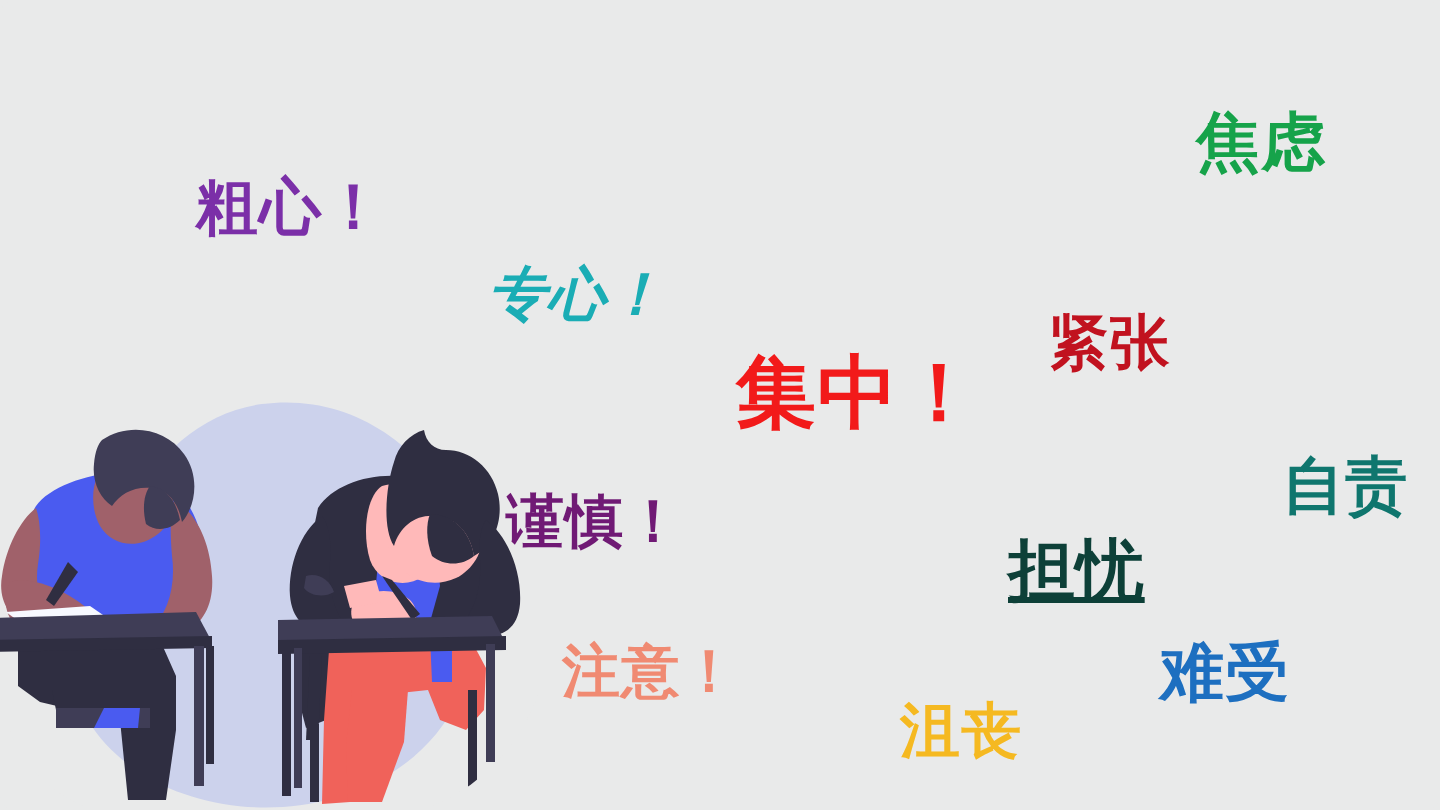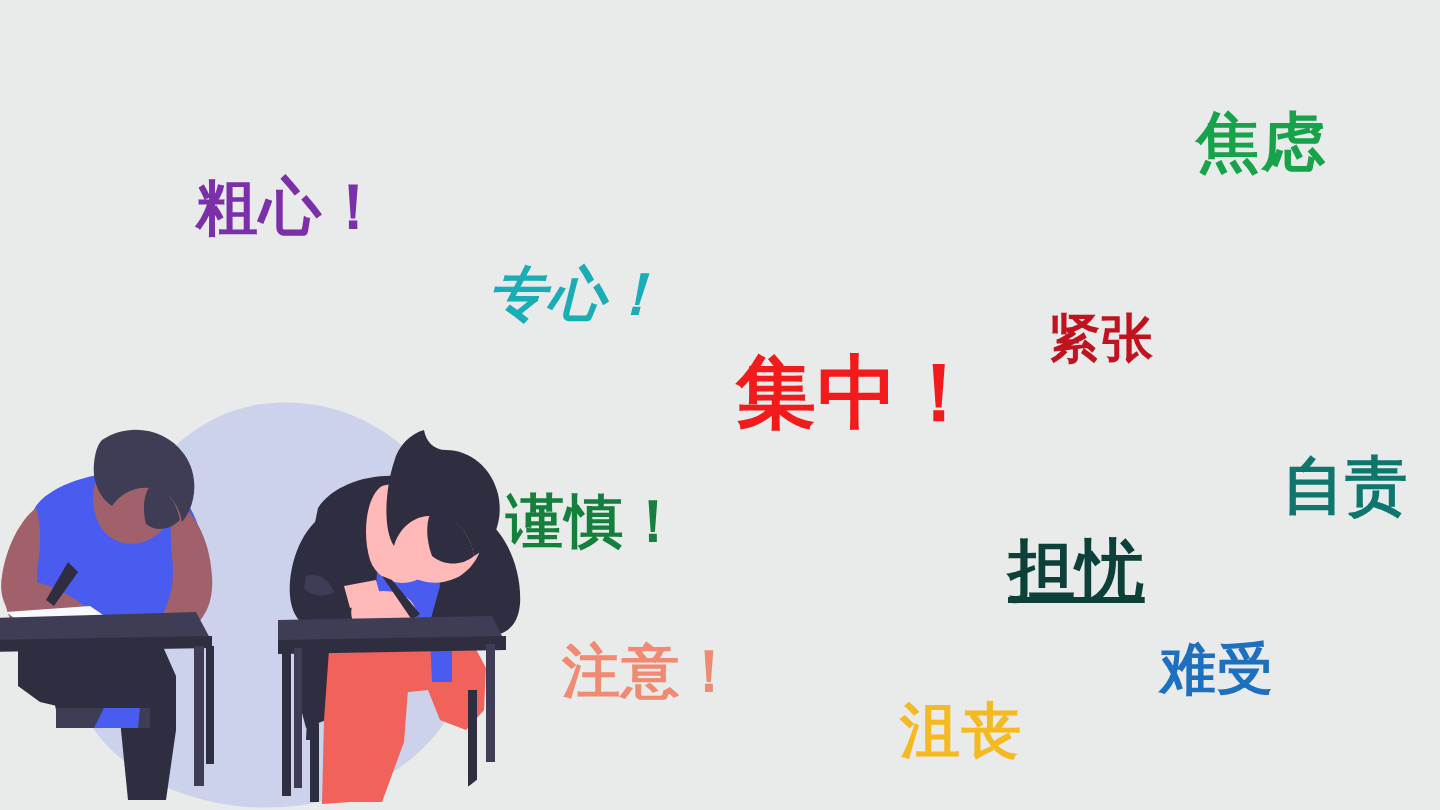--- a/index.html
+++ b/index.html
@@ -191,23 +191,23 @@
         <path d="M540 420 L540 300 C 520 358, 474 404, 420 420 Z" fill="#e9eaea"></path>
         <path d="M96 420 L420 420 C 352 432, 180 434, 96 420 Z" fill="#e9eaea"></path>
       </g>
     </svg>
   </div>
 
   <div>
     <span class="word" style="left: 196px; top: 176px; color: rgb(123, 47, 168); font-size: 62px;">粗心！</span>
     <span class="word" style="left: 1196px; top: 110px; color: rgb(22, 163, 74); font-size: 64px;">焦虑</span>
     <span class="word" style="left: 488px; top: 265px; color: rgb(26, 173, 181); font-size: 58px; font-style: italic;">专心！</span>
-    <span class="word" style="left: 1048px; top: 312px; color: rgb(193, 18, 31); font-size: 52px;">紧张</span>
+    <span class="word" style="left: 1048px; top: 312px; color: rgb(193, 18, 31); font-size: 60px;">紧张</span>
     <span class="word" style="left: 736px; top: 352px; color: rgb(242, 26, 26); font-size: 80px;">集中！</span>
     <span class="word" style="left: 1282px; top: 455px; color: #0f766e; font-size: 62px;">自责</span>
-    <span class="word" style="left: 506px; top: 492px; color: #15803d; font-size: 58px;">谨慎！</span>
+    <span class="word" style="left: 506px; top: 492px; color: #701a75; font-size: 58px;">谨慎！</span>
     <span class="word" style="left: 1008px; top: 536px; color: rgb(13, 64, 56); font-size: 67px; text-decoration: underline;">担忧</span>
-    <span class="word" style="left: 1160px; top: 640px; color: rgb(29, 111, 192); font-size: 56px;">难受</span>
+    <span class="word" style="left: 1160px; top: 640px; color: rgb(29, 111, 192); font-size: 64px;">难受</span>
     <span class="word" style="left: 562px; top: 642px; color: rgb(240, 138, 114); font-size: 58px;">注意！</span>
     <span class="word" style="left: 900px; top: 700px; color: rgb(245, 185, 33); font-size: 60px;">沮丧</span>
   </div>
 
 </div>
 
 </body></html>

